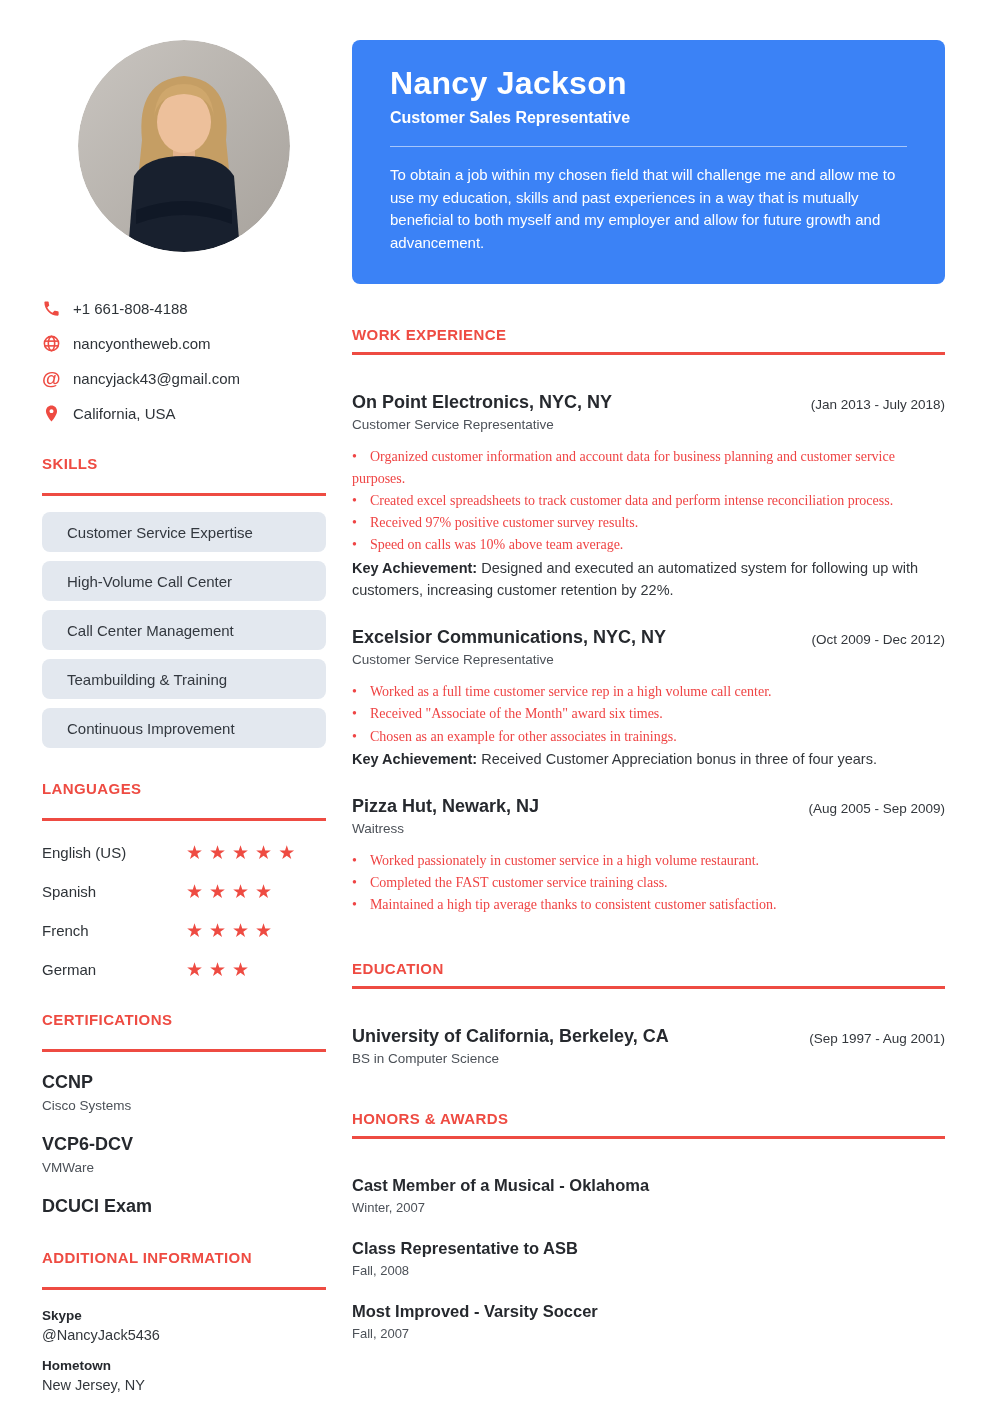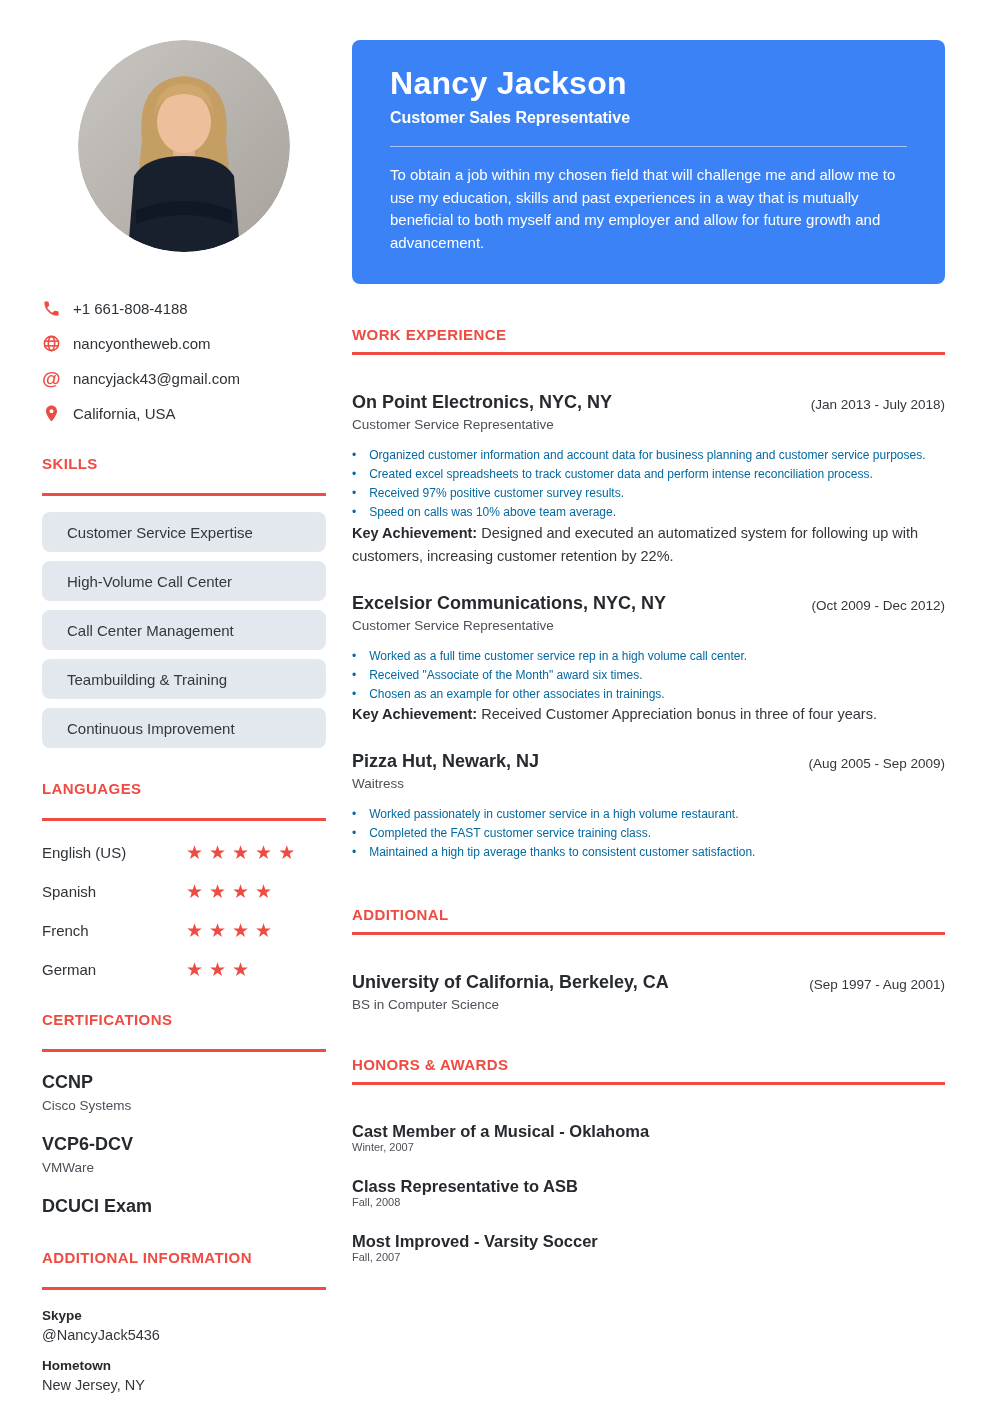--- a/index.html
+++ b/index.html
@@ -66,28 +66,28 @@
     color:#ee4b42; font-weight:bold; font-size:15px; letter-spacing:.4px;
     padding-bottom:9px; border-bottom:3px solid #ee4b42; margin-bottom:37px;
   }
   .entry { margin-bottom:25px; }
   .entry:last-child { margin-bottom:0; }
   .entry-head { display:flex; justify-content:space-between; align-items:flex-start; }
   .entry-title { font-size:18px; font-weight:bold; color:#26292e; }
   .entry-dates { font-size:13.5px; color:#33373c; white-space:nowrap; padding-top:5px; margin-left:16px; }
   .entry-role { font-size:13.5px; color:#4c5158; margin-top:4px; }
   .bullets { margin-top:14px; }
-  .bullet-line { font-size:12px; line-height:1.58; color:#0369a1; }
+  .bullet-line { font-size:14px; line-height:1.58; color:#ef4444;font-family:Liberation Serif, serif; }
   .dot { margin-right:13px; }
   .key-line { font-size:14.5px; line-height:1.58; color:#33373c; }
   .key-label { font-weight:bold; color:#26292e; }
 
   .honor-item { margin-bottom:24px; }
   .honor-title { font-size:16.5px; font-weight:bold; color:#26292e; }
-  .honor-date { font-size:11px; color:#4c5158; }
+  .honor-date { font-size:13px; color:#4c5158; margin-top:5px; }
 </style>
 </head>
 <body>
 
 <div class="sidebar">
 
   <div class="avatar-wrap">
     <svg class="avatar" viewBox="0 0 212 212">
       <defs>
         <clipPath id="pc">
@@ -261,21 +261,21 @@
       <div class="entry-role">Waitress</div>
       <div class="bullets">
         <p class="bullet-line"><span class="dot">•</span><span>Worked passionately in customer service in a high volume restaurant.</span></p>
         <p class="bullet-line"><span class="dot">•</span><span>Completed the FAST customer service training class.</span></p>
         <p class="bullet-line"><span class="dot">•</span><span>Maintained a high tip average thanks to consistent customer satisfaction.</span></p>
       </div>
     </div>
   </div>
 
   <div class="main-section">
-    <div class="main-heading">ADDITIONAL</div>
+    <div class="main-heading">EDUCATION</div>
 
 
     <div class="entry">
       <div class="entry-head">
         <div class="entry-title">University of California, Berkeley, CA</div>
         <div class="entry-dates">(Sep 1997 - Aug 2001)</div>
       </div>
       <div class="entry-role">BS in Computer Science</div>
     </div>
   </div>

